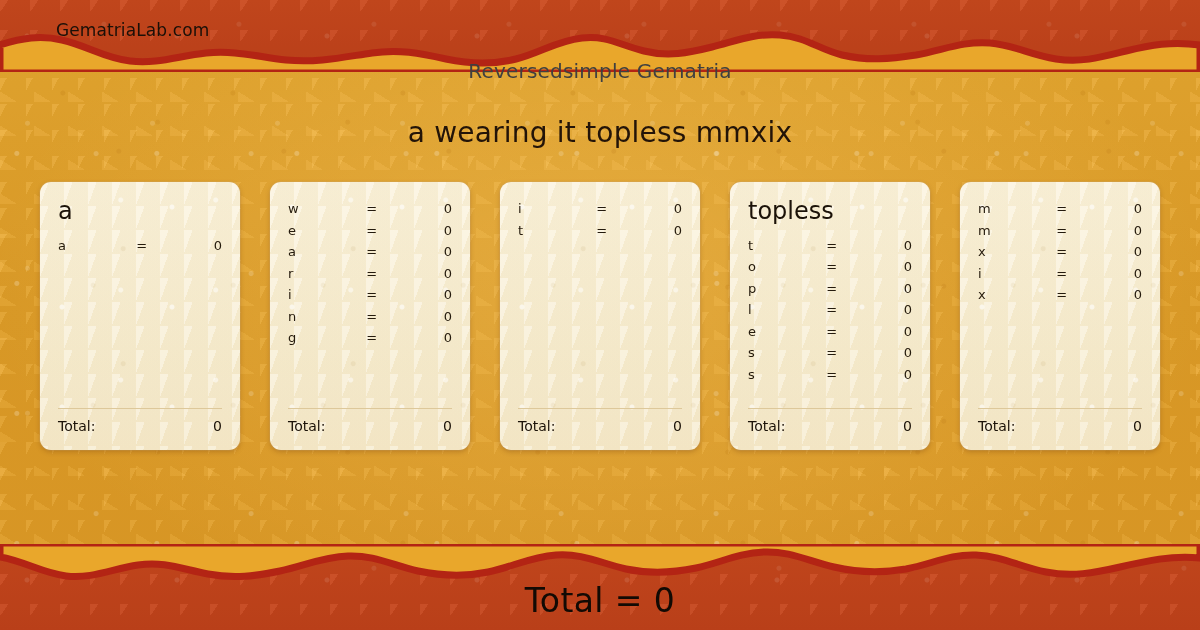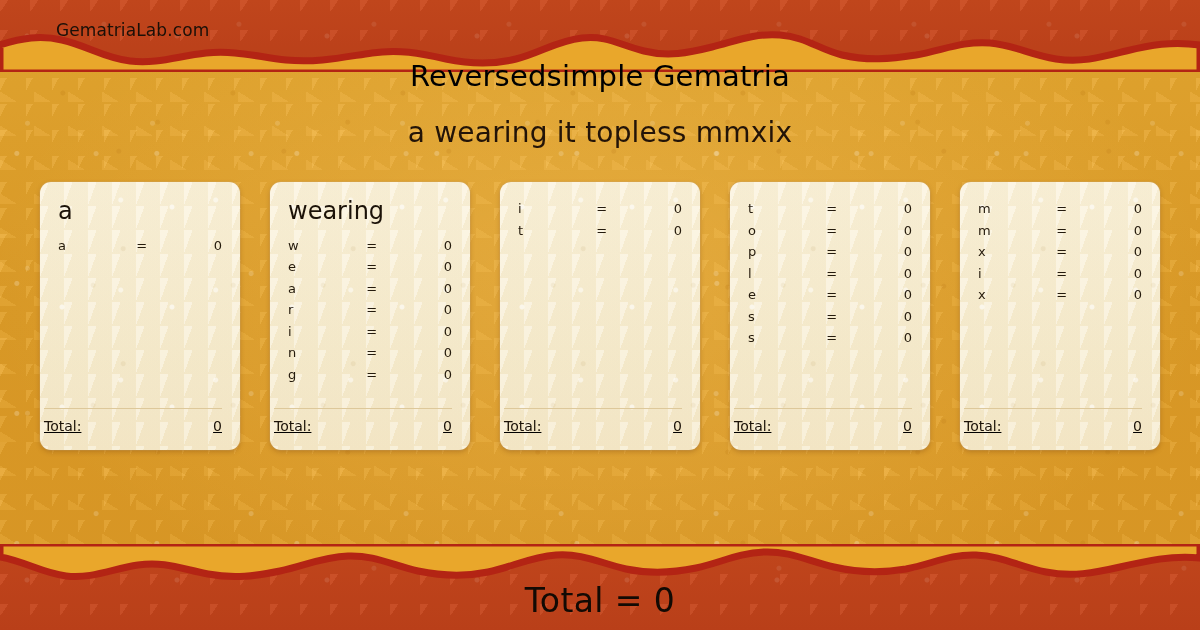--- a/index.html
+++ b/index.html
@@ -52,21 +52,21 @@
   #site-label{
     position:absolute;left:40px;top:20px;
     font-size:17px;color:#1a1008;letter-spacing:.1px;
     z-index:6;
     margin-left:16px;
   }
 
   
   #page-title{
     position:absolute;top:59px;left:0;width:1200px;text-align:center;
-    font-size:29px;color:#000000;z-index:5;letter-spacing:.2px;
+    font-size:20px;color:#404040;z-index:5;letter-spacing:.2px;
   }
   #page-subtitle{
     position:absolute;top:116px;left:0;width:1200px;text-align:center;
     font-size:28px;color:#231408;z-index:5;letter-spacing:.2px;
   }
 
   
   #cards{
     position:absolute;top:182px;left:40px;width:1120px;height:268px;
     display:flex;justify-content:space-between;z-index:5;
@@ -94,21 +94,21 @@
   }
   .rows{display:block;}
   .row{
     display:flex;align-items:center;height:21.5px;
     font-size:13px;color:#241a0c;
   }
   .row .ltr{width:38%;text-align:left;}
   .row .eq{width:26%;text-align:center;}
   .row .val{width:36%;text-align:right;}
   .card-footer{
-    position:absolute;left:4px;right:18px;bottom:16px;text-decoration:underline;
+    position:absolute;left:18px;right:18px;bottom:16px;
   }
   .divider{
     height:1px;background:#ddc89a;margin-bottom:9px;
   }
   .total-line{
     display:flex;justify-content:space-between;align-items:baseline;
     font-size:14px;color:#1b1208;
   }
 
   
@@ -153,21 +153,20 @@
     <div class="card-footer">
       <div class="divider"></div>
       <div class="total-line">
         <span>Total:</span>
         <span>0</span>
       </div>
     </div>
   </div>
 
   <div class="card">
-    <div class="card-word">wearing</div>
     <div class="rows">
       <div class="row">
         <span class="ltr">w</span>
         <span class="eq">=</span>
         <span class="val">0</span>
       </div>
       <div class="row">
         <span class="ltr">e</span>
         <span class="eq">=</span>
         <span class="val">0</span>
@@ -223,20 +222,21 @@
     <div class="card-footer">
       <div class="divider"></div>
       <div class="total-line">
         <span>Total:</span>
         <span>0</span>
       </div>
     </div>
   </div>
 
   <div class="card">
+    <div class="card-word">topless</div>
     <div class="rows">
       <div class="row">
         <span class="ltr">t</span>
         <span class="eq">=</span>
         <span class="val">0</span>
       </div>
       <div class="row">
         <span class="ltr">o</span>
         <span class="eq">=</span>
         <span class="val">0</span>

